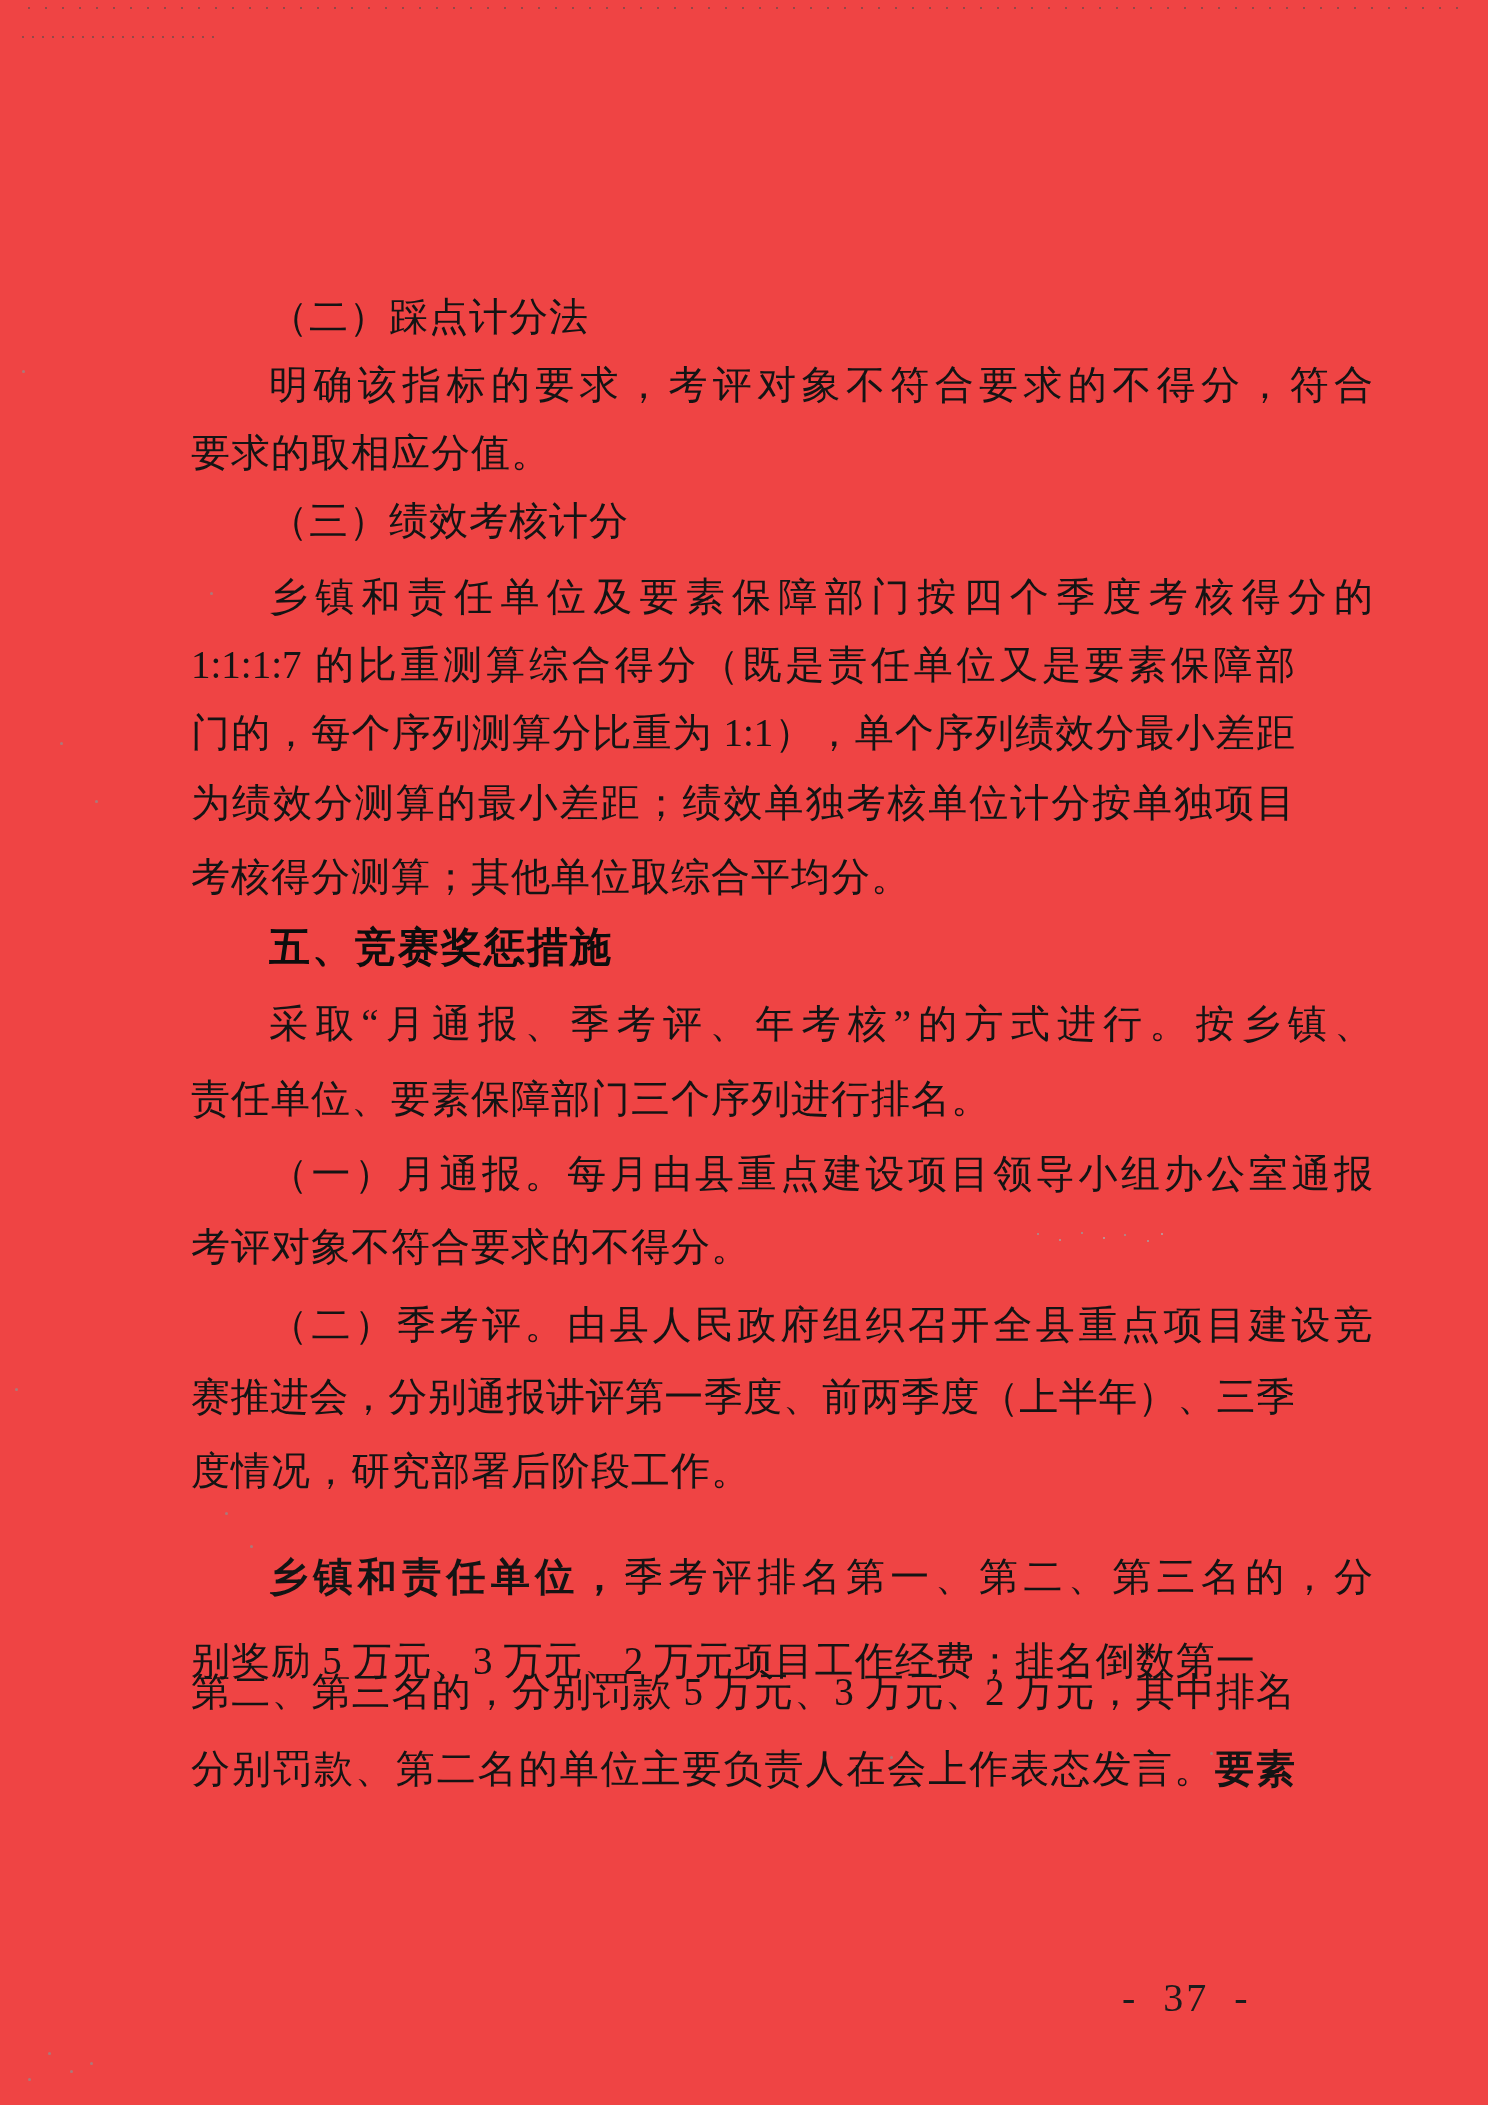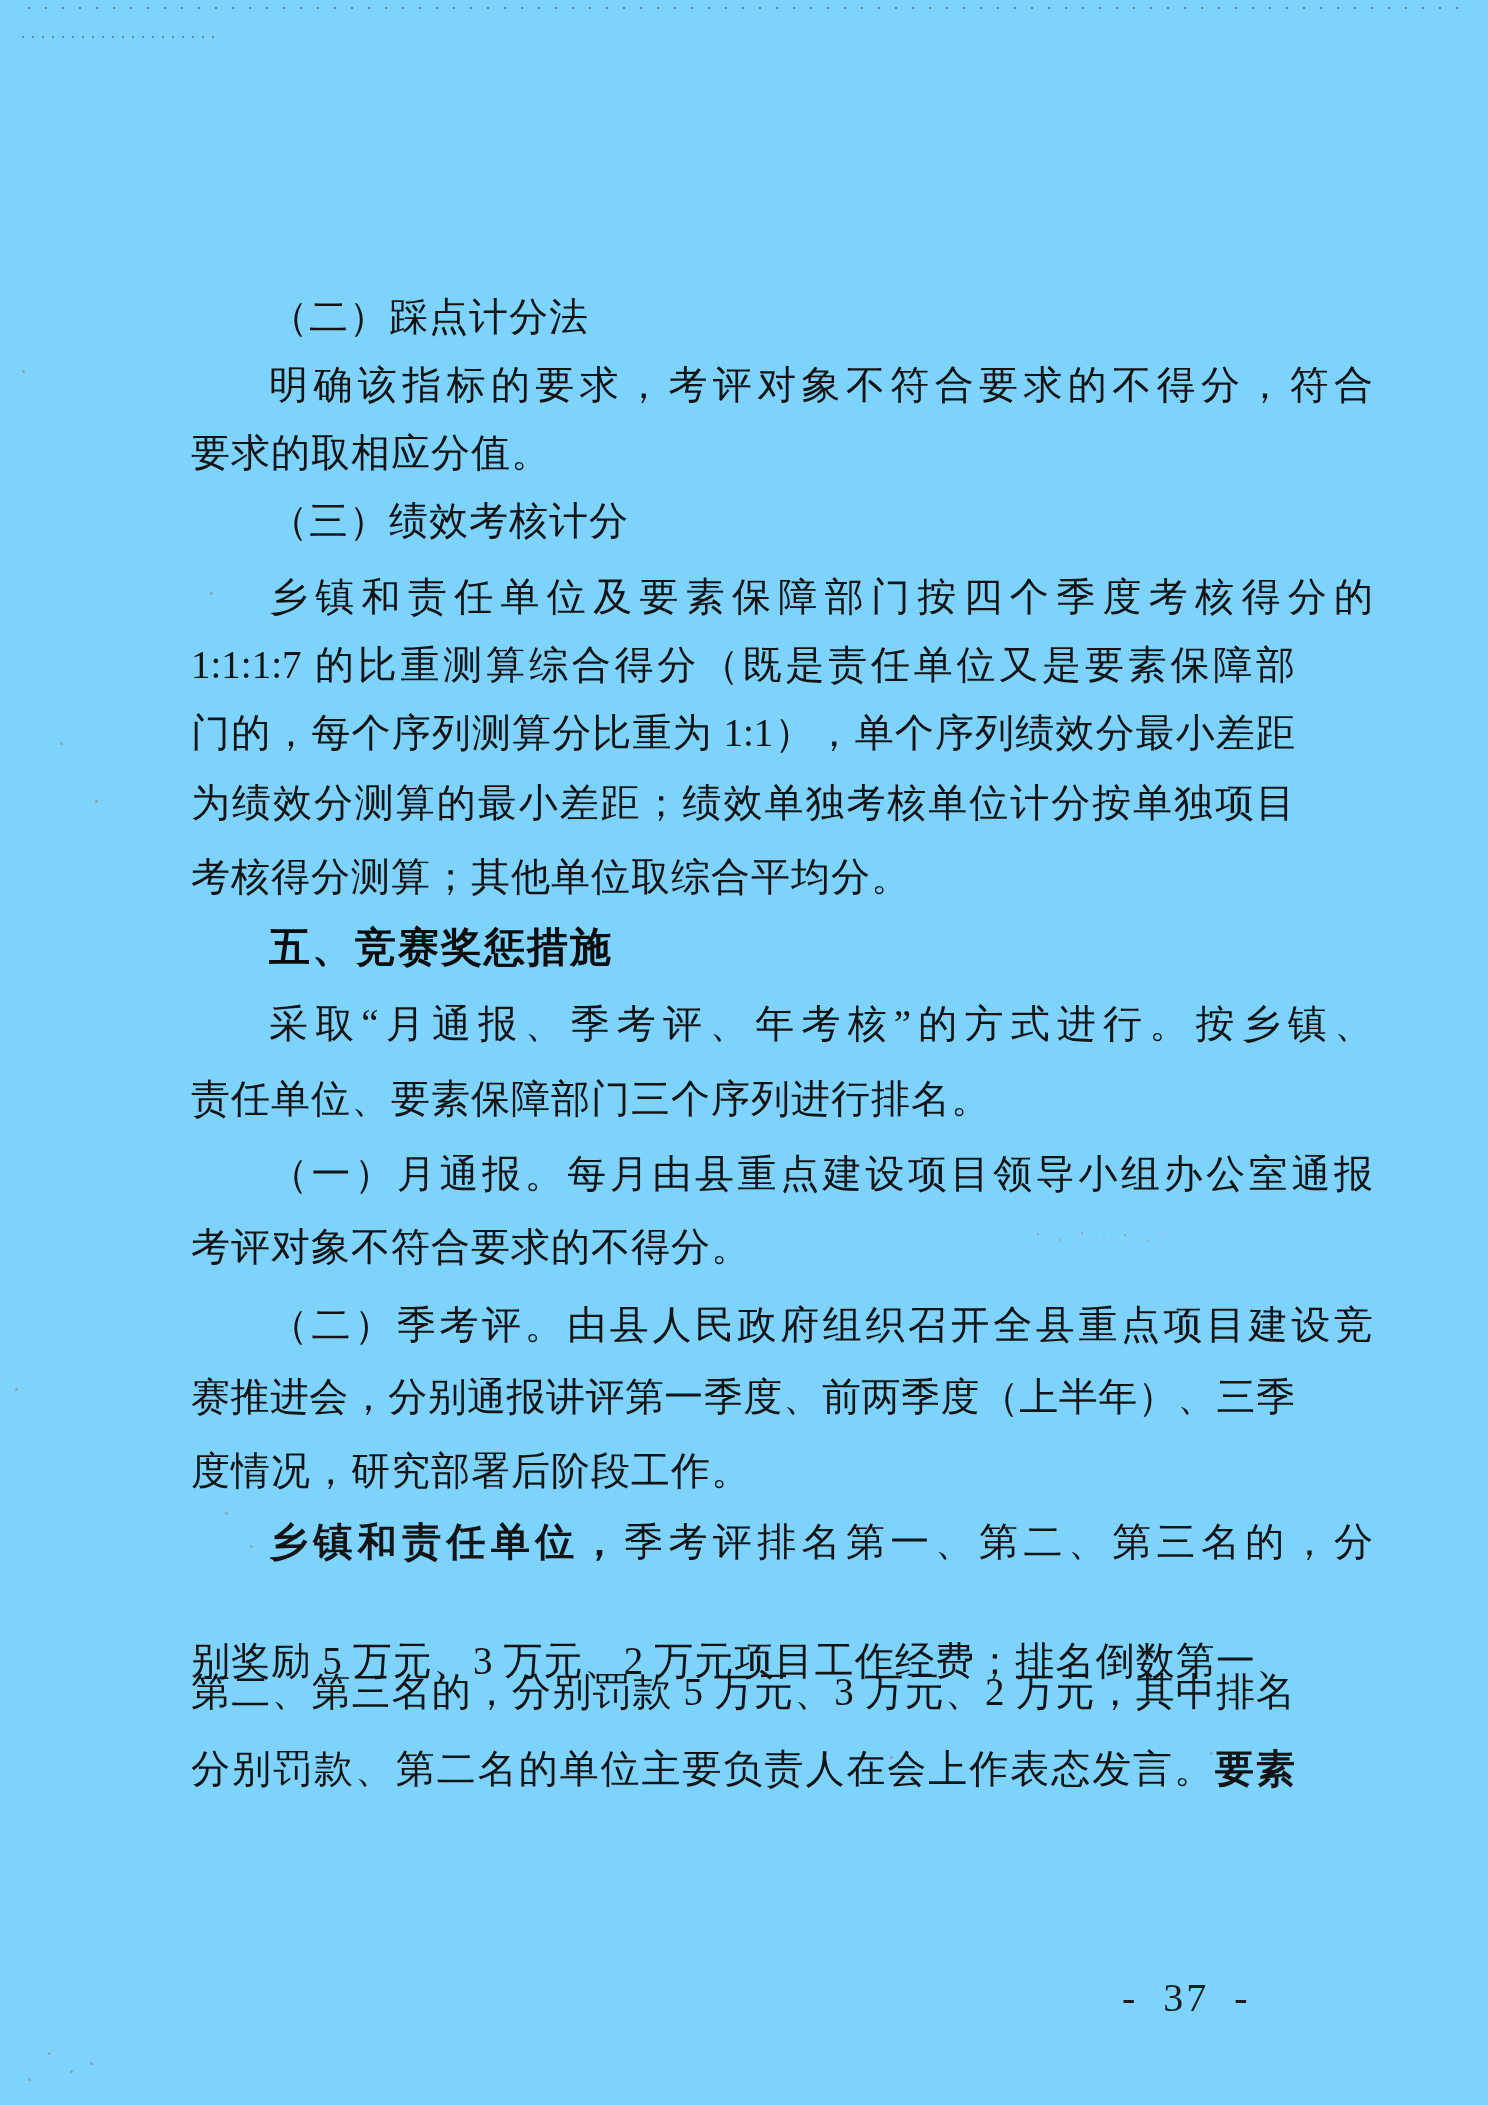--- a/index.html
+++ b/index.html
@@ -4,21 +4,21 @@
 <style>
   html,body{margin:0;padding:0;}
   body{
     width:1488px;height:2105px;
     background:#ffffff;
     position:relative;
     overflow:hidden;
     font-family:"Liberation Serif","DejaVu Serif",serif;
   }
   .page{
-    position:absolute;inset:0;background:#7dd3fc;overflow:hidden;
+    position:absolute;inset:0;background:#ef4444;overflow:hidden;
   }
   .text-block{
     position:absolute;left:191px;top:0;width:1104px;height:2105px;
   }
   .line{
     position:absolute;left:0;width:100%;
     height:58px;line-height:58px;
     font-size:39px;color:#141414;
     white-space:nowrap;
     letter-spacing:1px;
@@ -105,21 +105,21 @@
       <div class="line fill" style="top: 774px;"><span>为绩效分测算的最小差距；绩效单独考核单位计分按单独项目</span></div>
       <div class="line" style="top: 848px;"><span>考核得分测算；其他单位取综合平均分。</span></div>
       <div class="line fill indent" style="top: 995px;"><span>采取“月通报、季考评、年考核”的方式进行。按乡镇、</span></div>
       <div class="line indent heading" style="top: 918px;"><span class="b">五、竞赛奖惩措施</span></div>
       <div class="line" style="top: 1070px;"><span>责任单位、要素保障部门三个序列进行排名。</span></div>
       <div class="line fill indent" style="top: 1145px;"><span>（一）月通报。每月由县重点建设项目领导小组办公室通报</span></div>
       <div class="line" style="top: 1218px;"><span>考评对象不符合要求的不得分。</span></div>
       <div class="line fill indent" style="top: 1296px;"><span>（二）季考评。由县人民政府组织召开全县重点项目建设竞</span></div>
       <div class="line fill" style="top: 1368px;"><span>赛推进会，分别通报讲评第一季度、前两季度（上半年）、三季</span></div>
       <div class="line" style="top: 1442px;"><span>度情况，研究部署后阶段工作。</span></div>
-      <div class="line fill indent" style="top: 1513px; font-family: Liberation Serif, serif;"><span class="b">乡镇和责任单位，</span><span>季考评排名第一、第二、第三名的，分</span></div>
+      <div class="line fill indent" style="top: 1548px; font-family: Liberation Serif, serif;"><span class="b">乡镇和责任单位，</span><span>季考评排名第一、第二、第三名的，分</span></div>
       <div class="line fill" style="top: 1590px; margin-top: 42px;"><span>别奖励 5 万元、3 万元、2 万元项目工作经费；排名倒数第一、</span></div>
       <div class="line fill" style="top: 1663px;"><span>第二、第三名的，分别罚款 5 万元、3 万元、2 万元，其中排名</span></div>
       <div class="line fill" style="top: 1740px;"><span>分别罚款、第二名的单位主要负责人在会上作表态发言。</span><span class="b">要素</span></div>
     </div>
 
   <div class="page-number">- 37 -</div>
 
 </div>
 
 </body></html>

